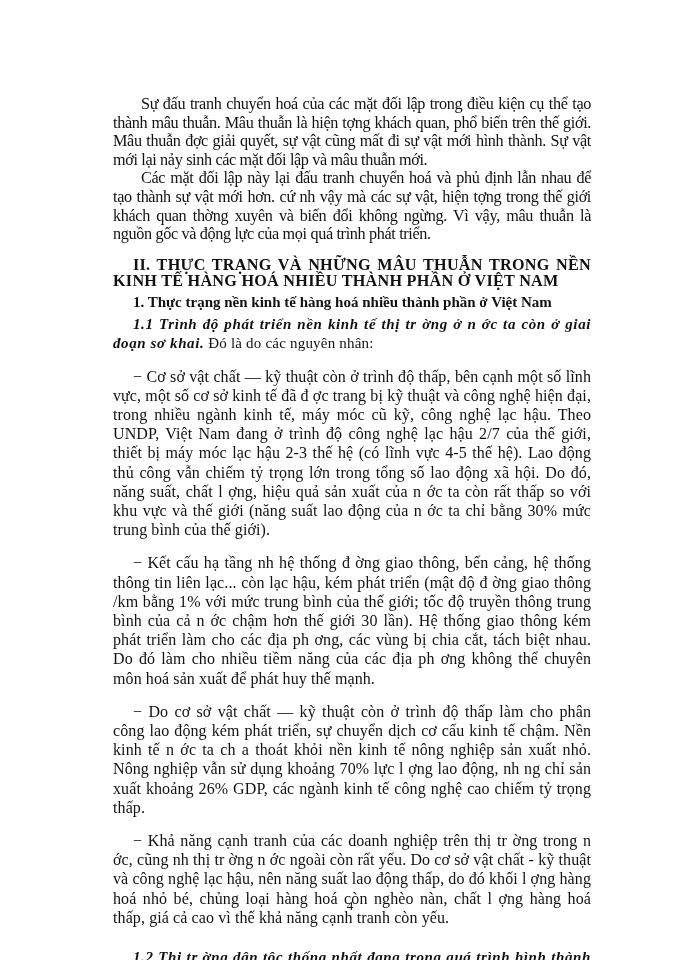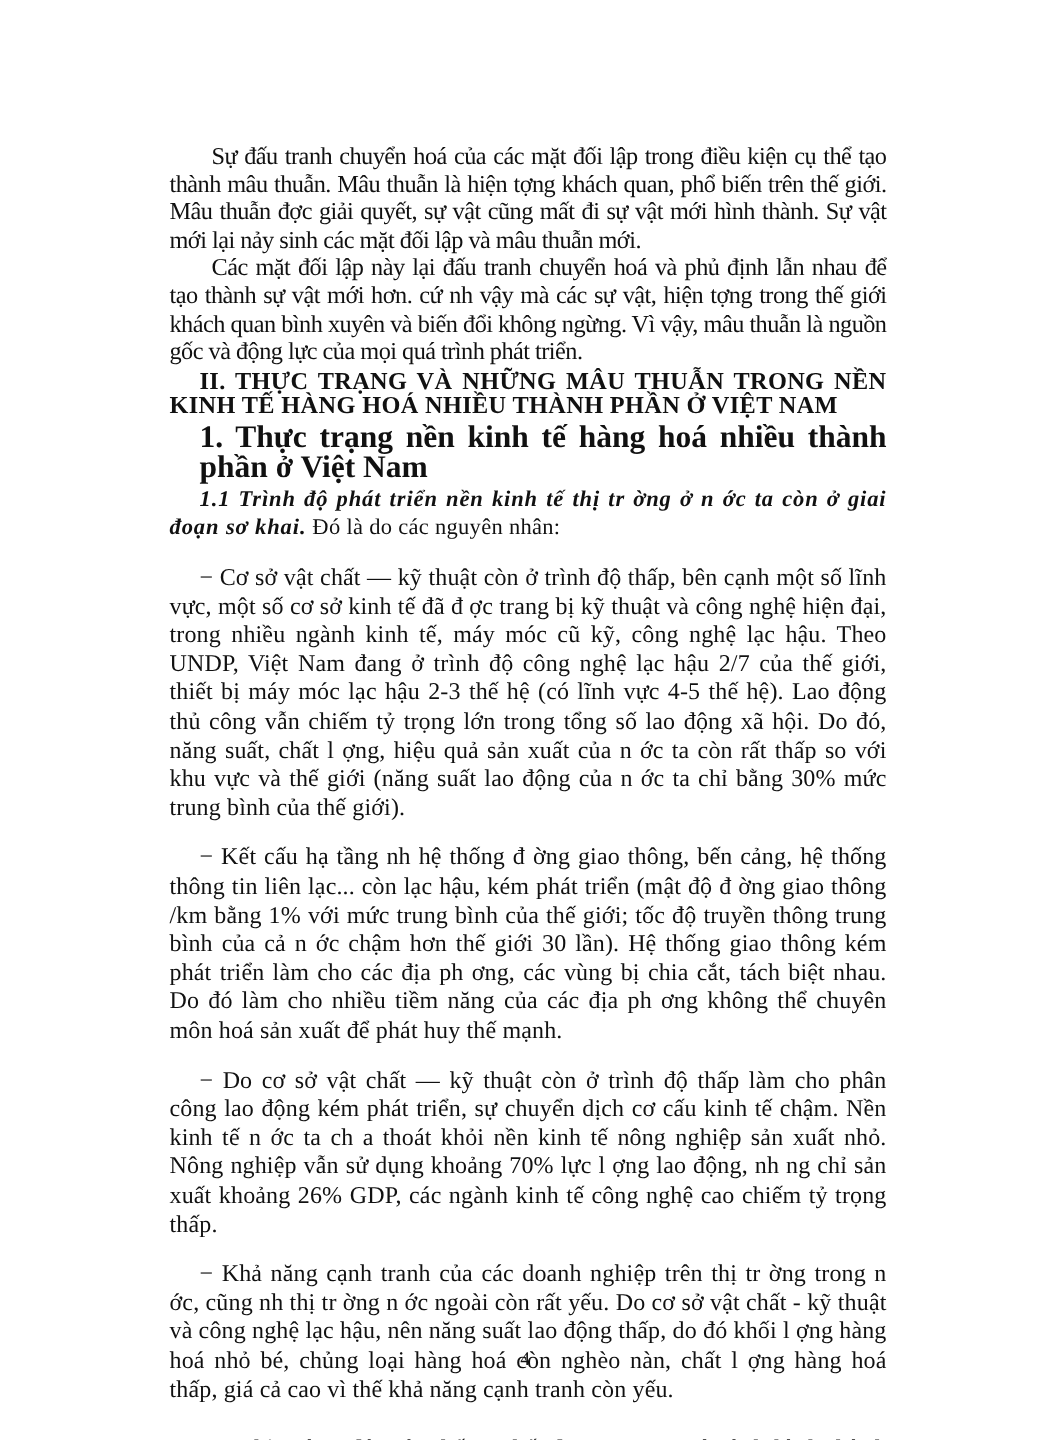--- a/index.html
+++ b/index.html
@@ -4,36 +4,36 @@
 <style>
   html, body { margin: 0; padding: 0; background: #ffffff; }
   body { width: 700px; height: 960px; position: relative; overflow: hidden;
          font-family: "Liberation Serif", "DejaVu Serif", serif; color: #111; }
   .page { position: absolute; left: 0; top: 0; width: 700px; height: 692px; background: #fff; }
   .content { position: absolute; left: 113px; top: 95px; width: 478px; }
   p { margin: 0; text-align: justify; font-size: 16.2px; line-height: 18.6px; }
   .tight p { letter-spacing: -0.35px; }
   .indent { text-indent: 28px; }
   .item { text-indent: 20px; font-size: 16px; line-height: 19.2px; letter-spacing: 0.1px; font-family: Liberation Serif, serif; }
-  .h2 { font-weight: bold; font-size: 16.2px; line-height: 16.4px; text-indent: 20px; letter-spacing: 0.25px; margin-top: 2px; }
-  .h3 { font-weight: bold; font-size: 21px; line-height: 20px; text-indent: 0; padding-left: 20px; margin-top: 2px; }
+  .h2 { font-weight: bold; font-size: 16.2px; line-height: 16.4px; text-indent: 20px; letter-spacing: 0.25px; margin-top: 13px; }
+  .h3 { font-weight: bold; font-size: 15px; line-height: 20px; text-indent: 0; padding-left: 20px; margin-top: 2px; }
   .h4 { font-style: italic; font-weight: bold; font-size: 15px; line-height: 19px; text-indent: 20px; letter-spacing: 0.6px; margin-top: 3px; }
   .h4 .normal { font-style: normal; font-weight: normal; letter-spacing: 0.2px; }
   .gap { height: 18px; }
   .gap-s { height: 14px; }
   .page-number { position: absolute; left: 0; width: 700px; top: 898px; text-align: center; font-size: 13px; }
 </style>
 </head>
 <body>
 
 <div class="page">
   <div class="content">
     <div class="tight">
       <p class="indent">Sự đấu tranh chuyển hoá của các mặt đối lập trong điều kiện cụ thể tạo thành mâu thuẫn. Mâu thuẫn là hiện tợng  khách quan, phổ biến trên thế giới. Mâu thuẫn đợc  giải quyết, sự vật cũng  mất đi sự vật mới hình thành. Sự vật mới lại nảy sinh các mặt đối lập và mâu thuẫn mới.</p>
-      <p class="indent">Các mặt đối lập này lại đấu tranh chuyển hoá và phủ định lẫn nhau để tạo thành sự vật mới hơn. cứ nh   vậy mà các sự vật, hiện tợng   trong thế giới khách quan bình   xuyên và biến đổi không ngừng. Vì vậy, mâu thuẫn là nguồn gốc và động lực của mọi quá trình phát triển.</p>
+      <p class="indent">Các mặt đối lập này lại đấu tranh chuyển hoá và phủ định lẫn nhau để tạo thành sự vật mới hơn. cứ nh   vậy mà các sự vật, hiện tợng   trong thế giới khách quan thờng   xuyên và biến đổi không ngừng. Vì vậy, mâu thuẫn là nguồn gốc và động lực của mọi quá trình phát triển.</p>
     </div>
 
     <p class="h2">II. THỰC TRẠNG VÀ NHỮNG MÂU THUẪN TRONG NỀN KINH TẾ HÀNG HOÁ NHIỀU THÀNH PHẦN Ở VIỆT NAM</p>
     <p class="h3">1. Thực trạng nền kinh tế hàng hoá nhiều thành phần ở Việt Nam</p>
 
     <p class="h4"><span>1.1  Trình độ phát triển nền kinh tế thị tr ờng ở n ớc ta còn ở giai đoạn sơ khai.</span><span class="normal"> Đó là do các nguyên nhân:</span></p>
 
     <div class="gap-s"></div>
     <p class="item">−  Cơ sở vật chất — kỹ thuật còn ở trình độ thấp, bên cạnh một số lĩnh vực, một số cơ sở kinh tế đã đ ợc trang bị kỹ thuật và công nghệ hiện đại, trong nhiều ngành kinh tế, máy móc cũ kỹ, công nghệ lạc hậu. Theo UNDP, Việt Nam đang ở trình độ công nghệ lạc hậu 2/7 của thế giới, thiết bị máy móc lạc hậu 2-3 thế hệ (có lĩnh vực 4-5 thế hệ). Lao động thủ công vẫn chiếm tỷ trọng lớn trong tổng số lao động xã hội. Do đó, năng suất, chất l ợng, hiệu quả sản xuất của n ớc ta còn rất thấp  so với khu vực và thế giới (năng suất lao động của n ớc ta chỉ bằng 30% mức trung bình của thế giới).</p>
     <div class="gap-s"></div>

